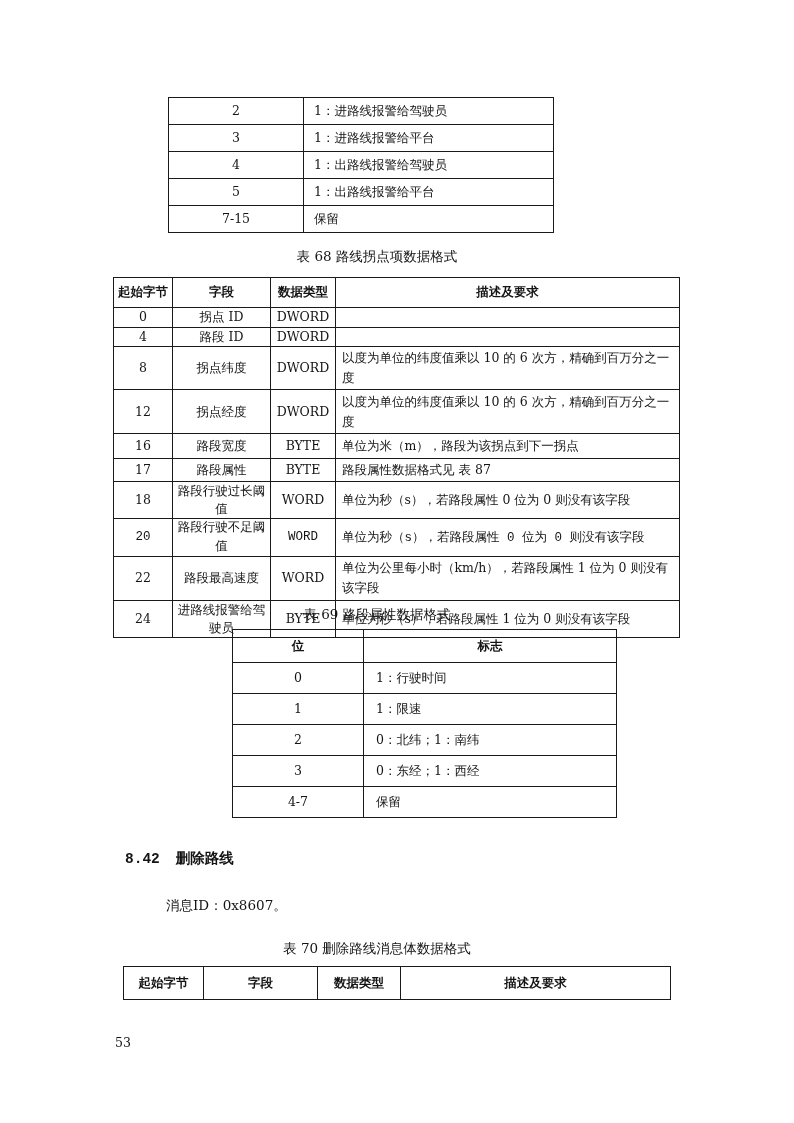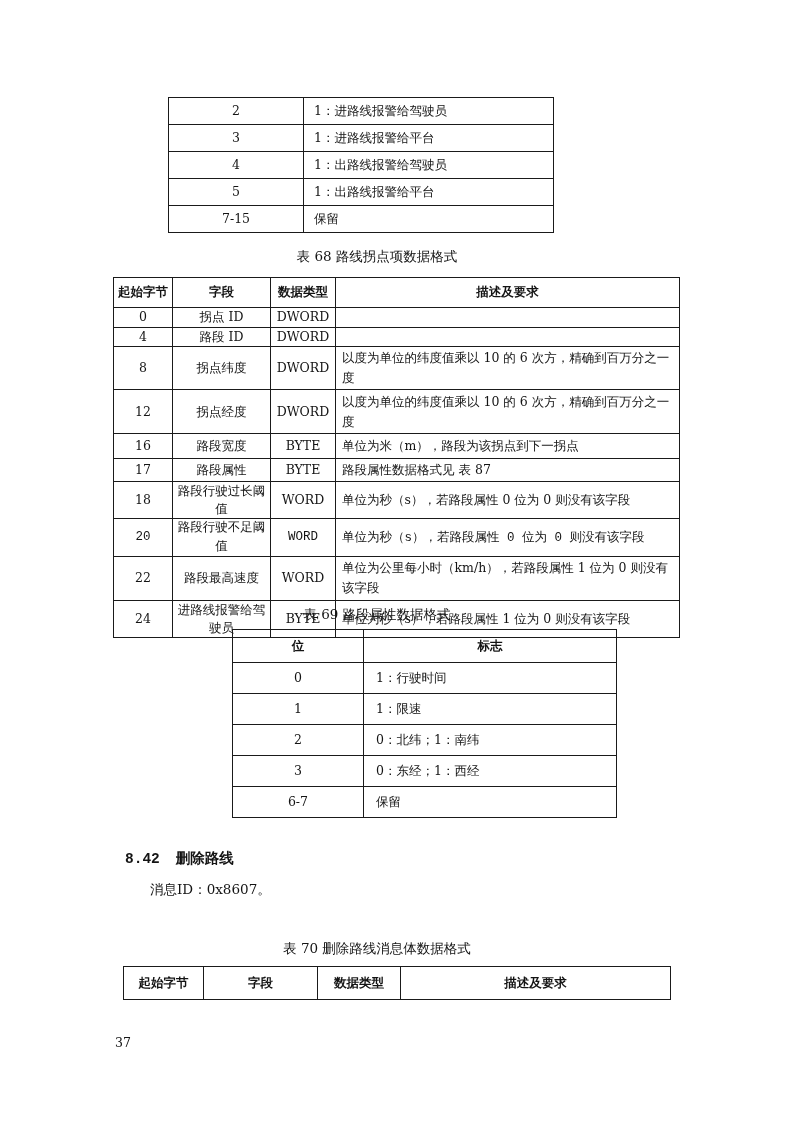--- a/index.html
+++ b/index.html
@@ -80,21 +80,21 @@
     position: absolute;
     left: 125px; top: 849px;
     font-size: 14.5px;
     font-weight: 700;
     color: #141414;
   }
   .section-heading .sec-num { margin-right: 16px; font-family: Liberation Mono, monospace; }
   .body-line {
     position: absolute;
     left: 150px;
-    margin: 0;
+    margin: 16px;
     font-size: 13.5px;
     color: #141414;
   }
   .line1 { top: 881px; }
   .line2 { top: 904px; }
 
   
   .t70-title { top: 940px; }
   .t70 { left: 123px; top: 966px; width: 547px; }
   .t70 col:nth-child(1) { width: 80px; }
@@ -243,21 +243,21 @@
         </tr>
         <tr>
           <td class="c0">2</td>
           <td class="c1">0：北纬；1：南纬</td>
         </tr>
         <tr>
           <td class="c0">3</td>
           <td class="c1">0：东经；1：西经</td>
         </tr>
         <tr>
-          <td class="c0">6-7</td>
+          <td class="c0">4-7</td>
           <td class="c1">保留</td>
         </tr>
       </tbody>
   </table>
 
   <div class="section-heading">
     <span class="sec-num">8.42</span><span>删除路线</span>
   </div>
 
   <p class="body-line line1">消息ID：0x8607。</p>
@@ -273,15 +273,15 @@
     <tbody>
         <tr>
           <th class="c0">起始字节</th>
           <th class="c1">字段</th>
           <th class="c2">数据类型</th>
           <th class="c3">描述及要求</th>
         </tr>
       </tbody>
   </table>
 
-  <div class="page-number">37</div>
+  <div class="page-number">53</div>
 
 </div>
 
 </body></html>

